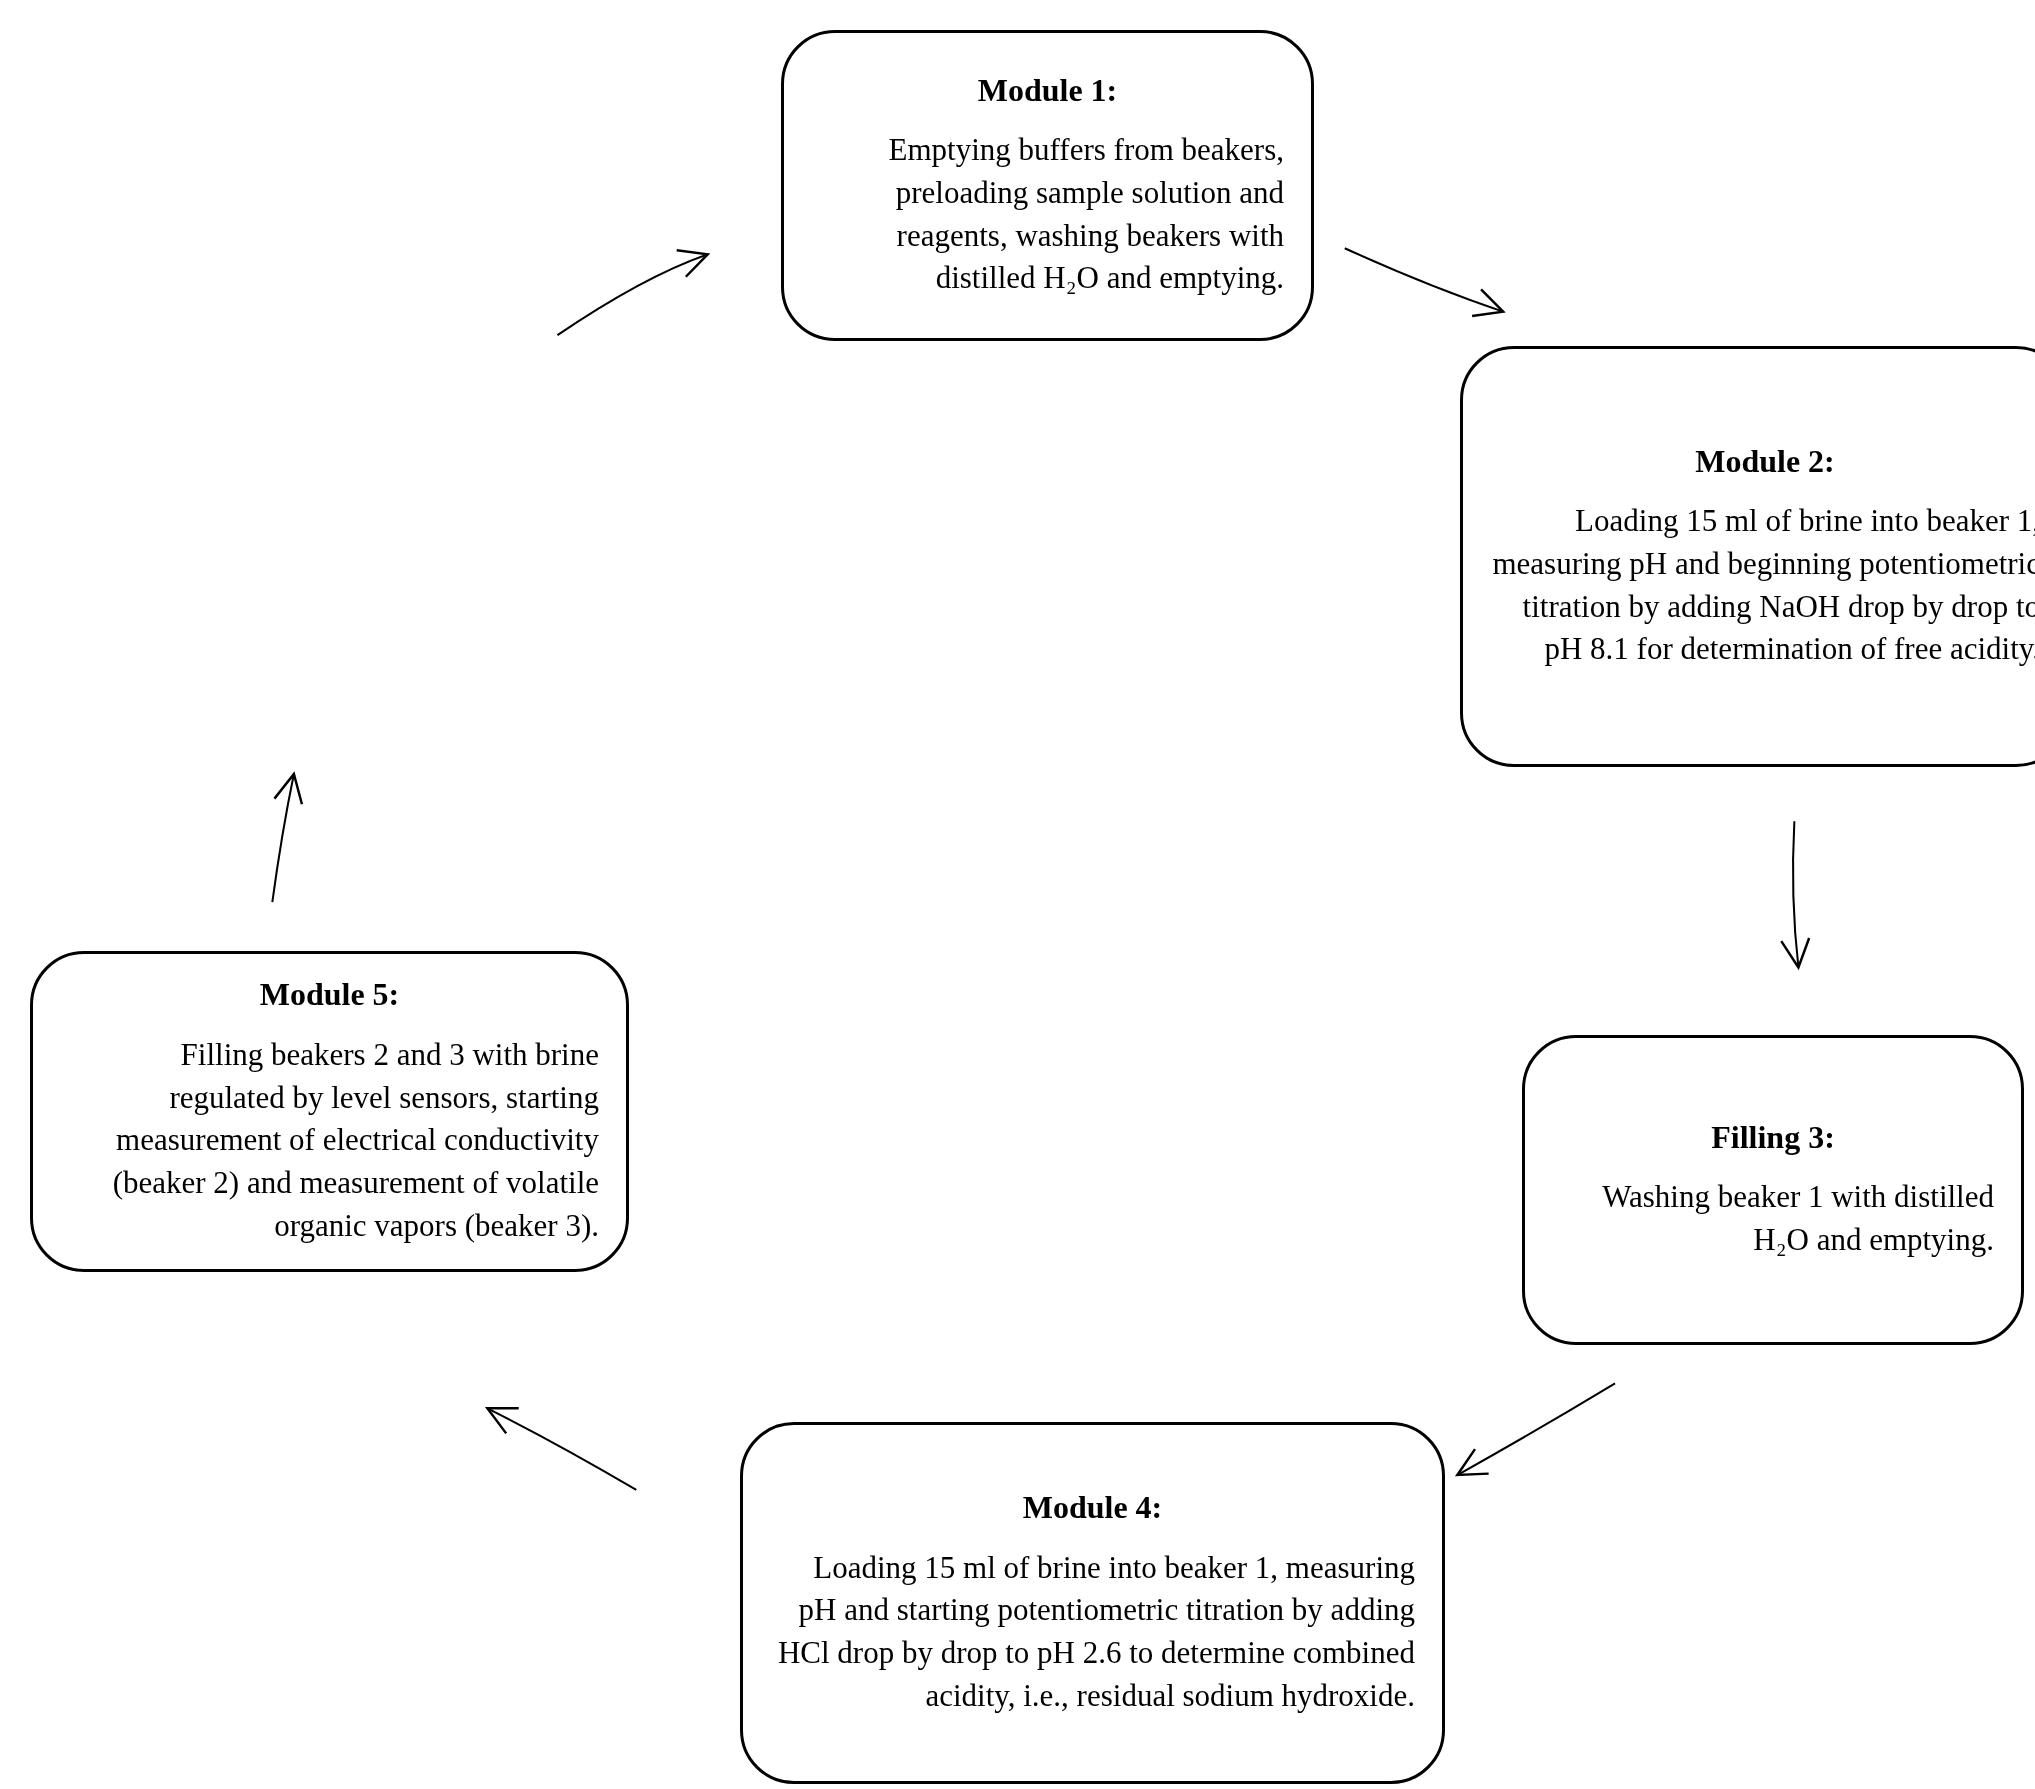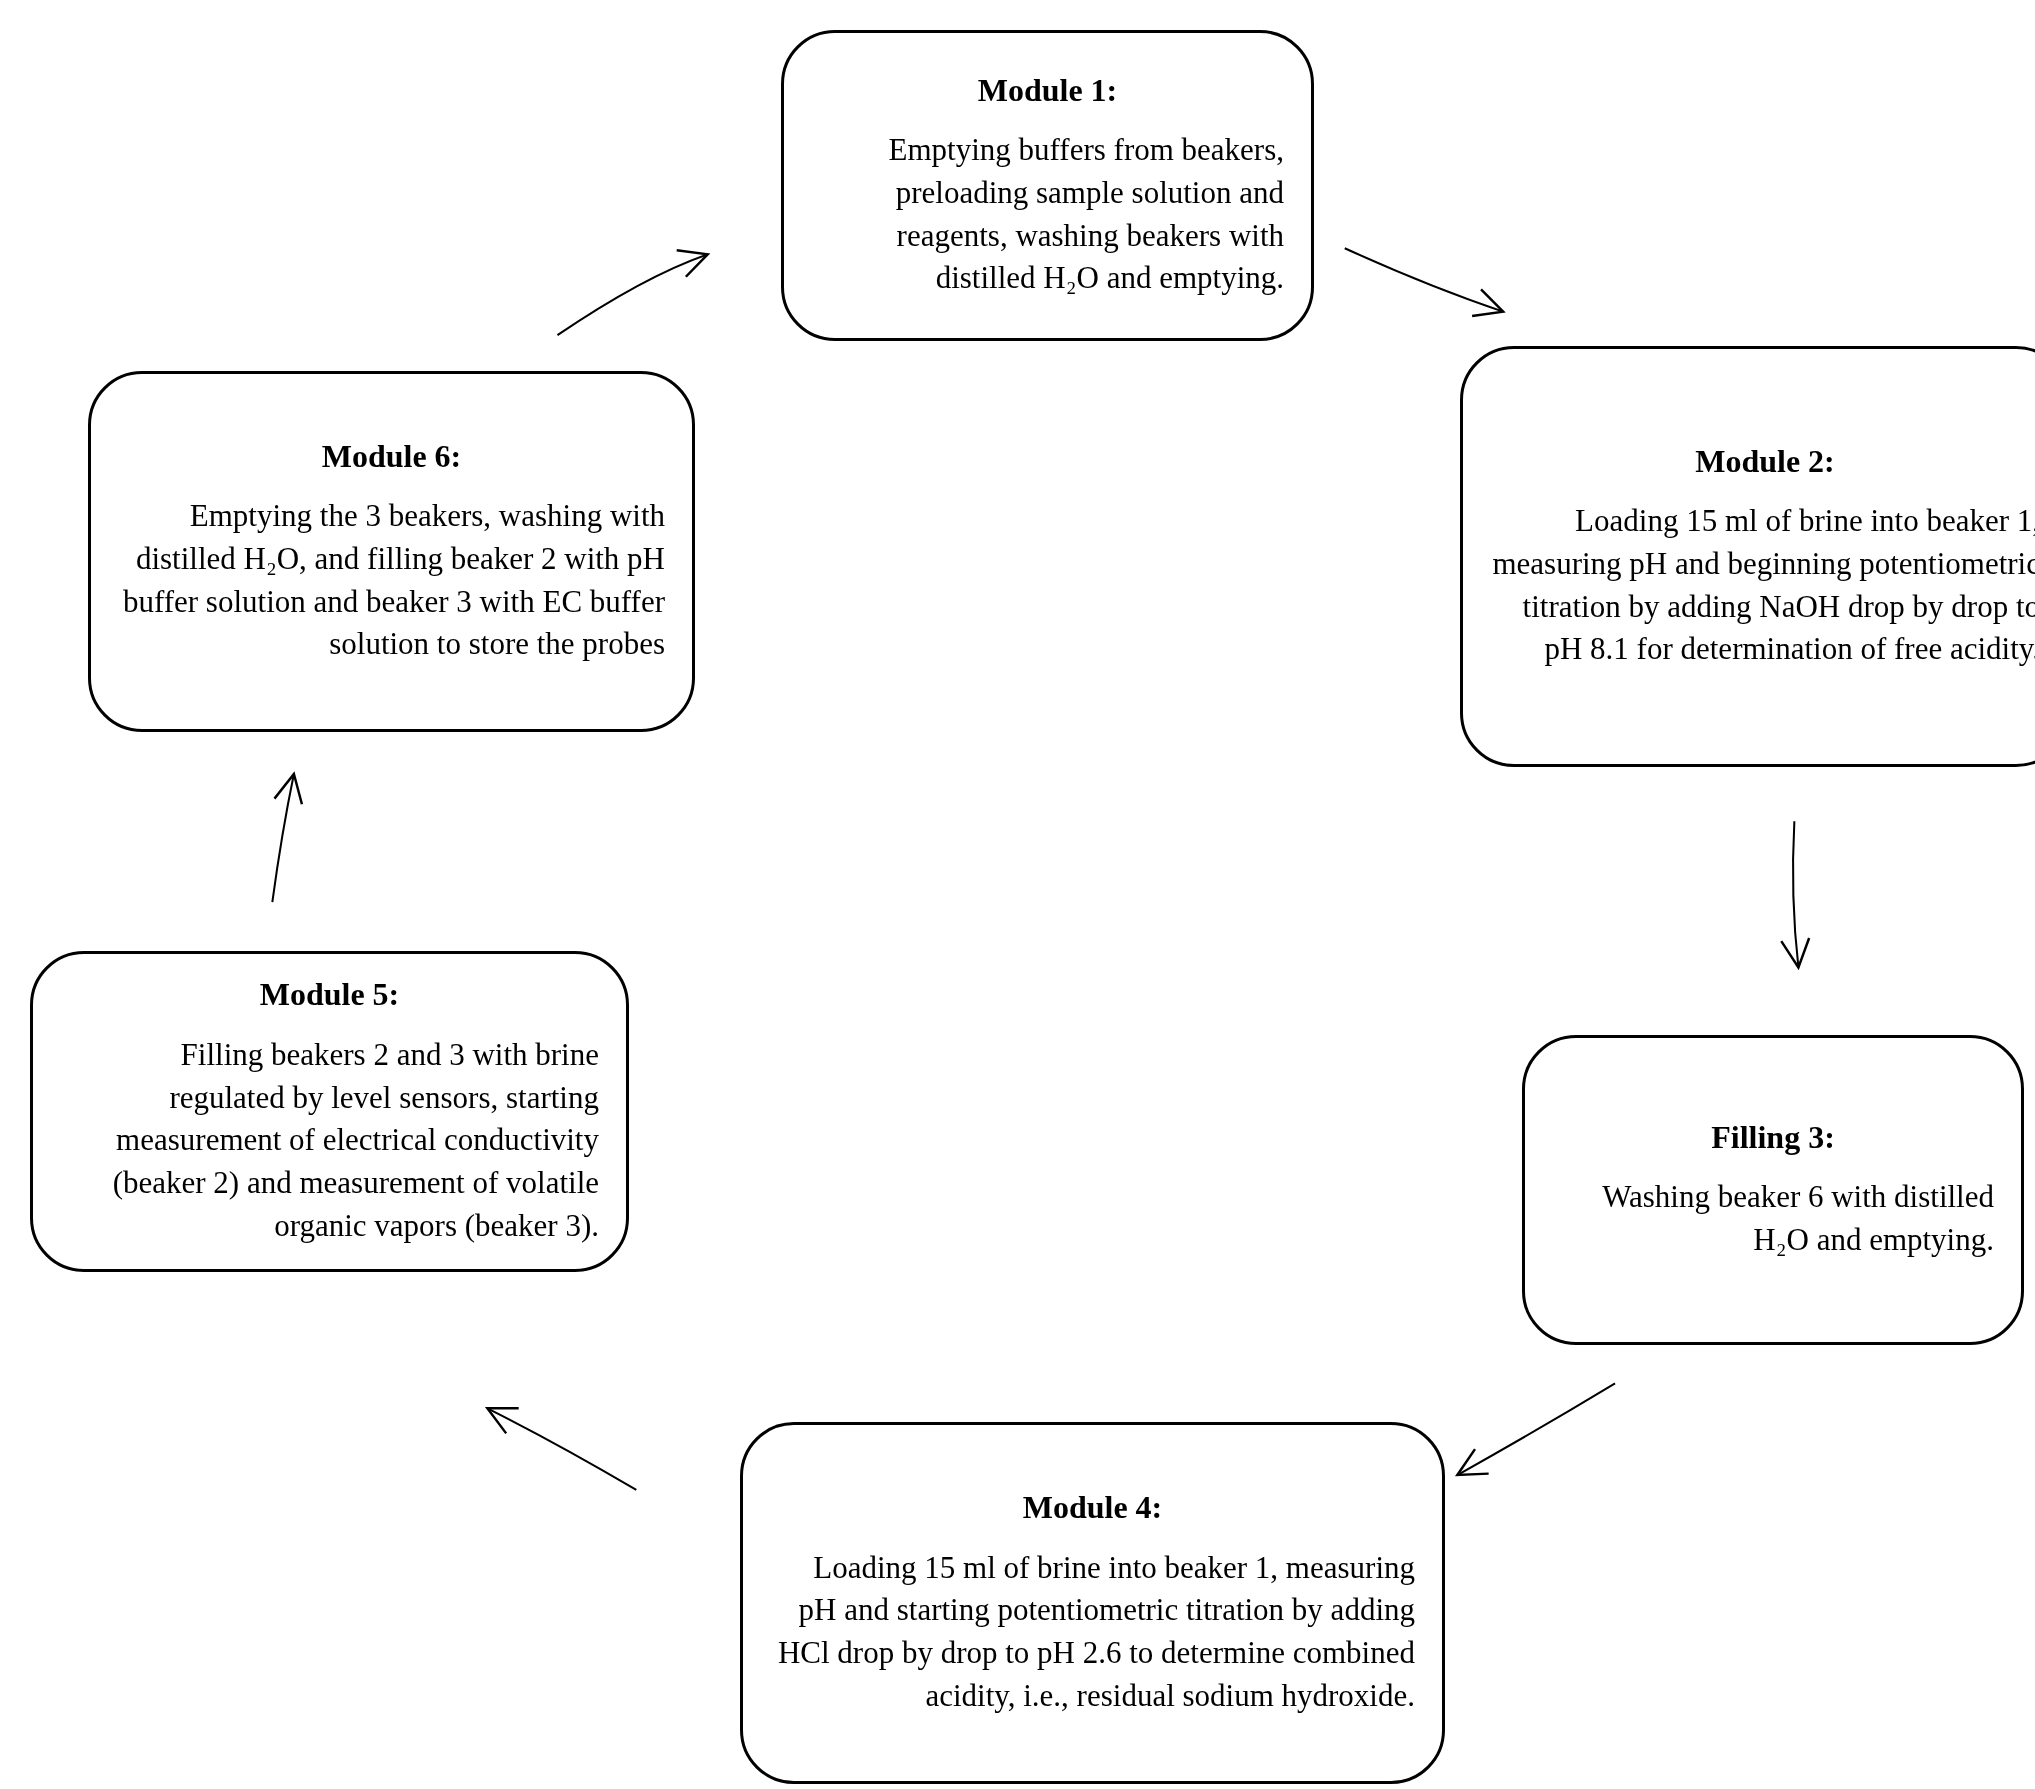--- a/index.html
+++ b/index.html
@@ -78,32 +78,28 @@
     <div class="module-body">Emptying buffers from beakers, preloading sample solution and reagents, washing beakers with distilled H₂O and emptying.</div>
   </div>
 
   <div class="module m2">
     <div class="module-title">Module 2:</div>
     <div class="module-body">Loading 15 ml of brine into beaker 1, measuring pH and beginning potentiometric titration by adding NaOH drop by drop to pH 8.1 for determination of free acidity.</div>
   </div>
 
   <div class="module m3">
     <div class="module-title">Filling 3:</div>
-    <div class="module-body">Washing beaker 6 with distilled H₂O and emptying.</div>
+    <div class="module-body">Washing beaker 1 with distilled H₂O and emptying.</div>
   </div>
 
   <div class="module m4">
     <div class="module-title">Module 4:</div>
     <div class="module-body">Loading 15 ml of brine into beaker 1, measuring pH and starting potentiometric titration by adding HCl drop by drop to pH 2.6 to determine combined acidity, i.e., residual sodium hydroxide.</div>
   </div>
 
   <div class="module m5">
     <div class="module-title">Module 5:</div>
     <div class="module-body">Filling beakers 2 and 3 with brine regulated by level sensors, starting measurement of electrical conductivity (beaker 2) and measurement of volatile organic vapors (beaker 3).</div>
   </div>
 
-  <div class="module m6">
-    <div class="module-title">Module 6:</div>
-    <div class="module-body">Emptying the 3 beakers, washing with distilled H₂O, and filling beaker 2 with pH buffer solution and beaker 3 with EC buffer solution to store the probes</div>
-  </div>
 
 </div>
 
 
 </body></html>

